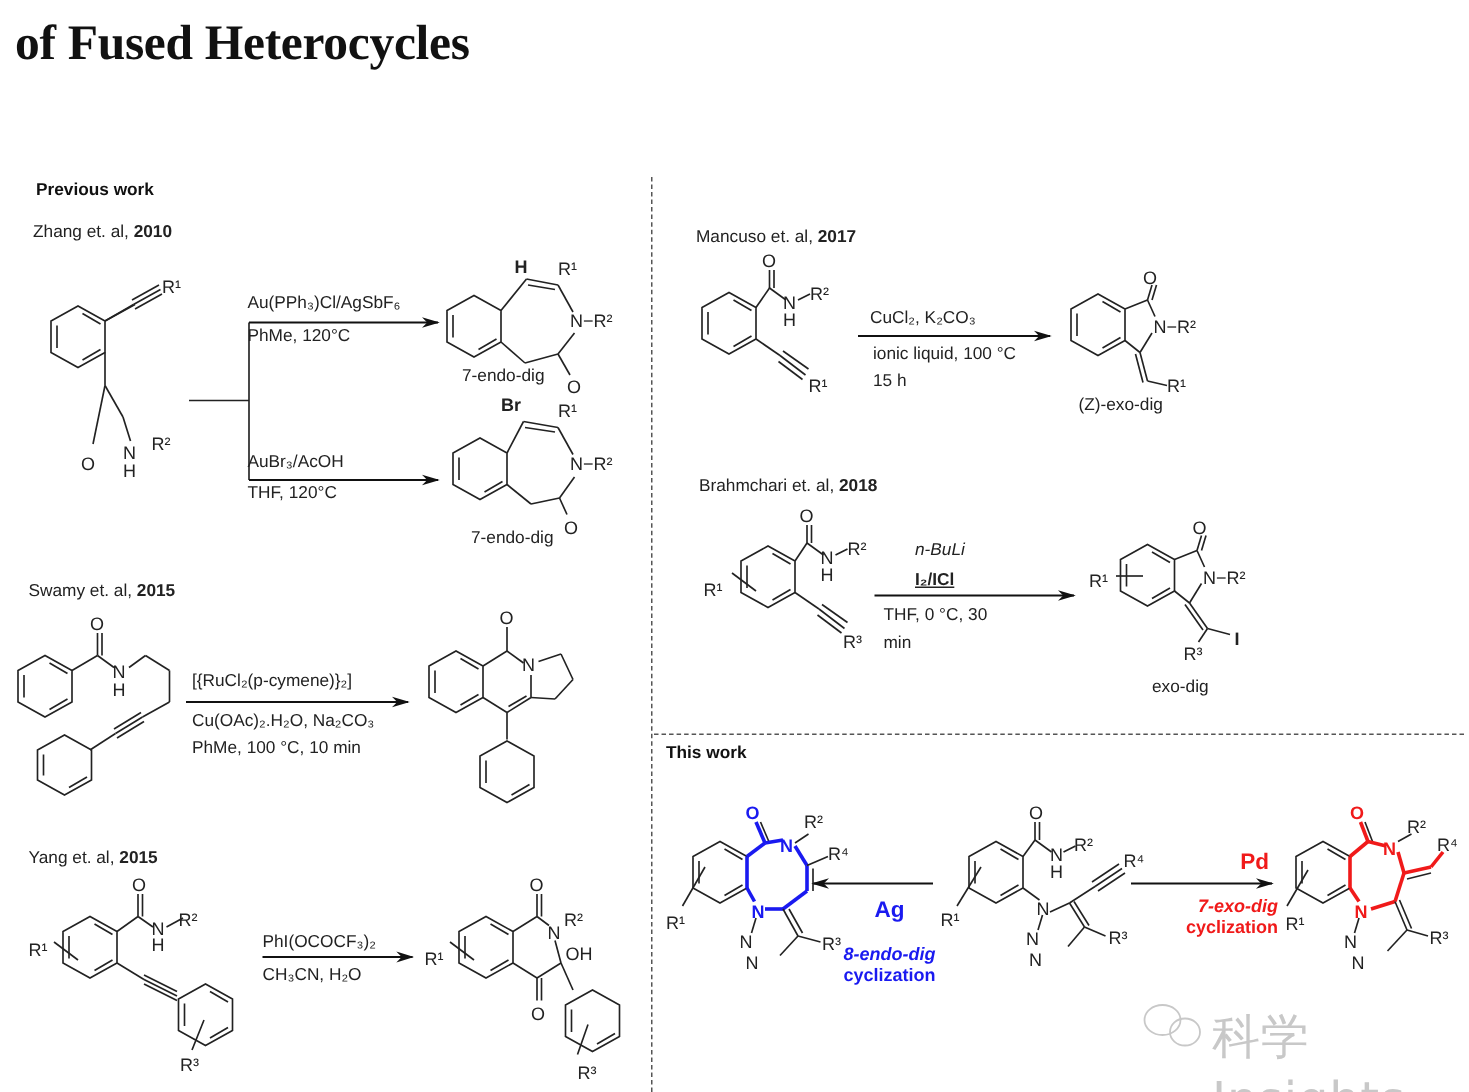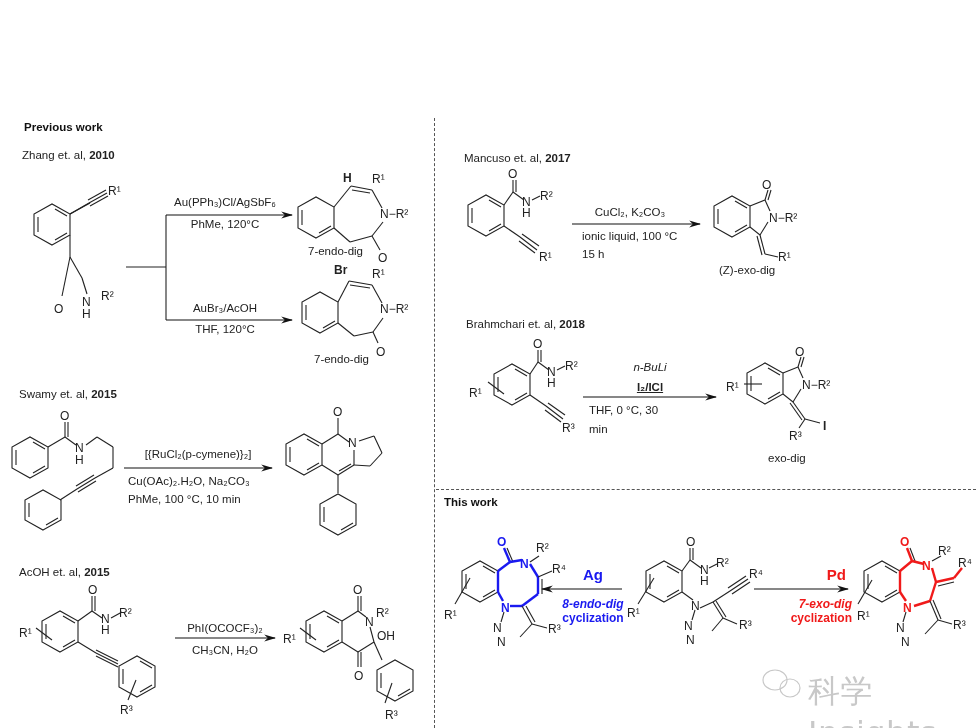--- a/index.html
+++ b/index.html
@@ -1,48 +1,49 @@
 <!DOCTYPE html>
 <html><head>
 <meta charset="utf-8">
 <style>
   html, body { margin:0; padding:0; background:#ffffff; }
   body { width:979px; height:728px; position:relative; overflow:hidden; font-family:"Liberation Sans", sans-serif; color:#1a1a1a; }
   .title { position:absolute; left:10px; top:8px; font-family:"Liberation Serif", serif; font-weight:bold; font-size:33px; line-height:42px; color:#111; letter-spacing:-0.2px; }
   .lbl { position:absolute; font-size:11.5px; white-space:nowrap; color:#222; }
   .lbl b { font-weight:bold; }
   .sec { position:absolute; font-size:11.5px; font-weight:bold; color:#111; }
-  .cond { position:absolute; font-size:11.5px; white-space:nowrap; color:#222; text-align:center; }
+  .cond { position:absolute; font-size:11.5px; white-space:nowrap; color:#222; }
   .cond.left { text-align:left; }
   .mtxt { font-family:"Liberation Sans", sans-serif; font-size:12px; fill:#222; }
   .bond { stroke:#222; stroke-width:1.1; fill:none; }
   .blue { stroke:#1a1af0; stroke-width:2.4; fill:none; }
   .red  { stroke:#f01a1a; stroke-width:2.4; fill:none; }
   .arrow { stroke:#111; stroke-width:1.2; }
-  .ag { position:absolute; color:#1a1af0; font-weight:bold; text-align:center; }
+  .ag { position:absolute; color:#1a1af0; font-weight:bold; text-align:center;margin-top:32px; }
   .pd { position:absolute; color:#f01a1a; font-weight:bold; text-align:right; }
   .divider-v { position:absolute; left:434px; top:118px; height:610px; border-left:1.2px dashed #555; }
   .divider-h { position:absolute; left:436px; top:489px; width:540px; border-top:1.2px dashed #555; }
   .wm { position:absolute; left:760px; top:665px; font-size:32px; color:#c8c8c8; font-family:"DejaVu Sans", sans-serif; letter-spacing:0.5px; }
   svg.scheme { position:absolute; left:0; top:0; }
 </style>
 </head>
 <body>
 
 <div class="title">
+  <div>of Fused Heterocycles</div>
 </div>
 
 <div class="divider-v"></div>
 <div class="divider-h"></div>
 
 <div class="sec" style="left:24px;top:121px;">Previous work</div>
 
 <div class="lbl" style="left:22px;top:149px;"><span>Zhang et. al, </span><b>2010</b></div>
 <div class="lbl" style="left:19px;top:388px;"><span>Swamy et. al, </span><b>2015</b></div>
-<div class="lbl" style="left:19px;top:566px;"><span>AcOH et. al, </span><b>2015</b></div>
+<div class="lbl" style="left:19px;top:566px;"><span>Yang et. al, </span><b>2015</b></div>
 <div class="lbl" style="left:464px;top:152px;"><span>Mancuso et. al, </span><b>2017</b></div>
 <div class="lbl" style="left:466px;top:318px;"><span>Brahmchari et. al, </span><b>2018</b></div>
 <div class="sec" style="left:444px;top:496px;">This work</div>
 
 <div class="cond" style="left:165px;top:196px;width:120px;">Au(PPh₃)Cl/AgSbF₆</div>
 <div class="cond" style="left:165px;top:218px;width:120px;">PhMe, 120°C</div>
 <div class="cond" style="left:165px;top:302px;width:120px;">AuBr₃/AcOH</div>
 <div class="cond" style="left:165px;top:323px;width:120px;">THF, 120°C</div>
 <div class="lbl" style="left:308px;top:245px;">7-endo-dig</div>
 <div class="lbl" style="left:314px;top:353px;">7-endo-dig</div>

